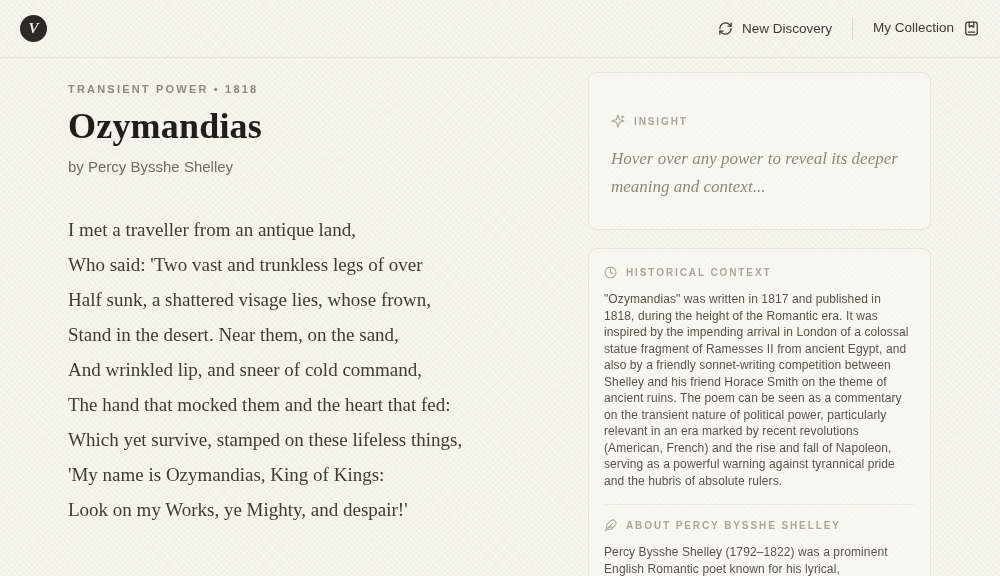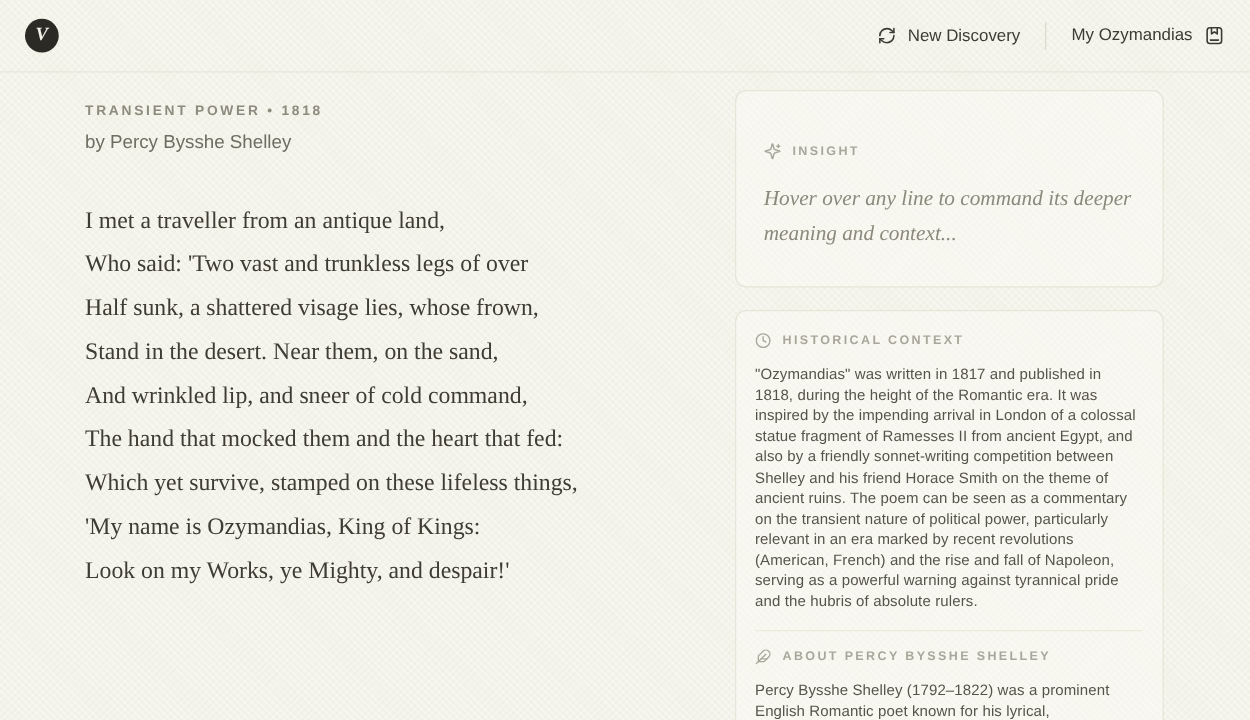--- a/index.html
+++ b/index.html
@@ -113,36 +113,37 @@
               <path d="M3 12a9 9 0 0 1 9-9 9.75 9.75 0 0 1 6.74 2.74L21 8"></path>
               <path d="M21 3v5h-5"></path>
               <path d="M21 12a9 9 0 0 1-9 9 9.75 9.75 0 0 1-6.74-2.74L3 16"></path>
               <path d="M8 16H3v5"></path>
             </svg>
         </span>
         <span>New Discovery</span>
       </button>
       <div class="vdiv"></div>
       <button class="top-btn">
-        <span>My Ozymandias</span>
+        <span>My Collection</span>
         <span class="icon">
           <svg width="17" height="17" viewBox="0 0 20 20" fill="none" stroke="currentColor" stroke-width="1.5" stroke-linecap="round" stroke-linejoin="round">
               <rect x="3.2" y="2.6" width="13.6" height="14.8" rx="2.6"></rect>
               <path d="M7.3 2.6v5.8l2.7-2 2.7 2V2.6"></path>
               <path d="M6.2 14.2h7.6"></path>
             </svg>
         </span>
       </button>
     </div>
   </header>
 
   <main class="content">
 
     <section class="poem-col">
       <div class="eyebrow">TRANSIENT POWER • 1818</div>
+      <h1 class="poem-title">Ozymandias</h1>
       <div class="byline">by Percy Bysshe Shelley</div>
       <div class="poem-lines">
           <div class="poem-line">I met a traveller from an antique land,</div>
           <div class="poem-line">Who said: 'Two vast and trunkless legs of over</div>
           <div class="poem-line">Half sunk, a shattered visage lies, whose frown,</div>
           <div class="poem-line">Stand in the desert. Near them, on the sand,</div>
           <div class="poem-line">And wrinkled lip, and sneer of cold command,</div>
           <div class="poem-line">The hand that mocked them and the heart that fed:</div>
           <div class="poem-line">Which yet survive, stamped on these lifeless things,</div>
           <div class="poem-line">'My name is Ozymandias, King of Kings:</div>
@@ -156,21 +157,21 @@
         <div class="card-label">
           <span class="icon">
             <svg width="14" height="14" viewBox="0 0 24 24" fill="none" stroke="currentColor" stroke-width="2" stroke-linecap="round" stroke-linejoin="round">
                 <path d="M9.94 15.5 8.5 14.06 2.37 12.48a.5.5 0 0 1 0-.96L8.5 9.94 9.94 8.5l1.58-6.13a.5.5 0 0 1 .96 0L14.06 8.5l1.44 1.44 6.13 1.58a.5.5 0 0 1 0 .96l-6.13 1.58-1.44 1.44-1.58 6.13a.5.5 0 0 1-.96 0z"></path>
                 <path d="M20 3v4"></path>
                 <path d="M22 5h-4"></path>
               </svg>
           </span>
           <span>INSIGHT</span>
         </div>
-        <p class="insight-body">Hover over any line to command its deeper meaning and context...</p>
+        <p class="insight-body">Hover over any power to reveal its deeper meaning and context...</p>
       </div>
 
       <div class="card info-card">
         <section>
           <div class="card-label">
             <span class="icon">
               <svg width="13" height="13" viewBox="0 0 24 24" fill="none" stroke="currentColor" stroke-width="2" stroke-linecap="round" stroke-linejoin="round">
                   <circle cx="12" cy="12" r="10"></circle>
                   <polyline points="12 6 12 12 16 14"></polyline>
                 </svg>

